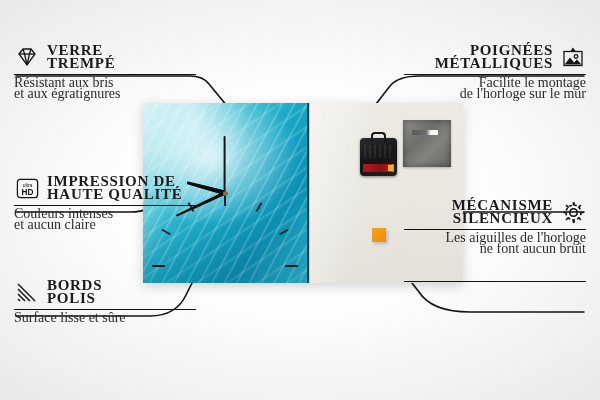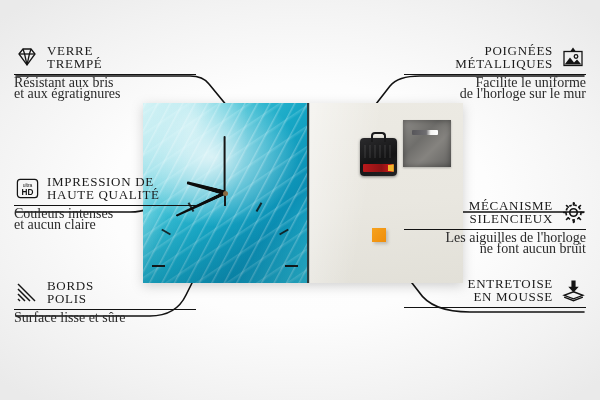--- a/index.html
+++ b/index.html
@@ -221,22 +221,22 @@
 
   .f-head {
     display: flex;
     align-items: center;
     gap: 7px;
   }
   .feature.right .f-head { justify-content: flex-end; }
 
   .f-title {
     font-family: "Liberation Serif", serif;
-    font-weight: normal;
-    font-size: 13px;
+    font-weight: bold;
+    font-size: 15px;
     line-height: 13px;
     letter-spacing: 0.7px;
     color: #1b1b1b;
     text-transform: uppercase;
   }
 
   .f-rule {
     height: 1px;
     background: #121212;
     margin: 4px 0 3px 0;
@@ -403,21 +403,21 @@
         <svg viewBox="0 0 24 24" width="24" height="24" fill="none" stroke="currentColor" stroke-width="1.3">
           <path d="M12 2.5 L9.5 6 H14.5 Z" fill="currentColor" stroke="none"></path>
           <rect x="3" y="6.5" width="18" height="14"></rect>
           <circle cx="15" cy="11.5" r="1.8"></circle>
           <path d="M3.6 19.5 L9 12.5 L13 17.5 L16 14.5 L20.4 19.5 Z" fill="currentColor" stroke="none"></path>
         </svg>
       </span>
     </div>
     <div class="f-rule"></div>
     <div class="f-desc">
-      <span>Facilite le uniforme</span><br>
+      <span>Facilite le montage</span><br>
       <span>de l'horloge sur le mur</span>
     </div>
   </div>
 
   <div class="feature right" id="feat-mecanisme">
     <div class="f-head">
       <span class="f-title">
         <span>MÉCANISME</span><br>
         <span>SILENCIEUX</span>
       </span>
@@ -440,29 +440,16 @@
       </span>
     </div>
     <div class="f-rule"></div>
     <div class="f-desc">
       <span>Les aiguilles de l'horloge</span><br>
       <span>ne font aucun bruit</span>
     </div>
   </div>
 
   <div class="feature right" id="feat-entretoise">
-    <div class="f-head">
-      <span class="f-title">
-        <span>ENTRETOISE</span><br>
-        <span>EN MOUSSE</span>
-      </span>
-      <span class="f-icon">
-        <svg viewBox="0 0 24 24" width="25" height="25" fill="none" stroke="currentColor" stroke-width="1.3">
-          <path d="M10 2.5 h4 v6 h3 L12 14 L7 8.5 h3 Z" fill="currentColor" stroke="none"></path>
-          <path d="M12 13.2 L21 16.6 L12 20 L3 16.6 Z"></path>
-          <path d="M3 18.4 L12 21.8 L21 18.4"></path>
-        </svg>
-      </span>
-    </div>
     <div class="f-rule"></div>
   </div>
 
 </div>
 
 </body></html>

